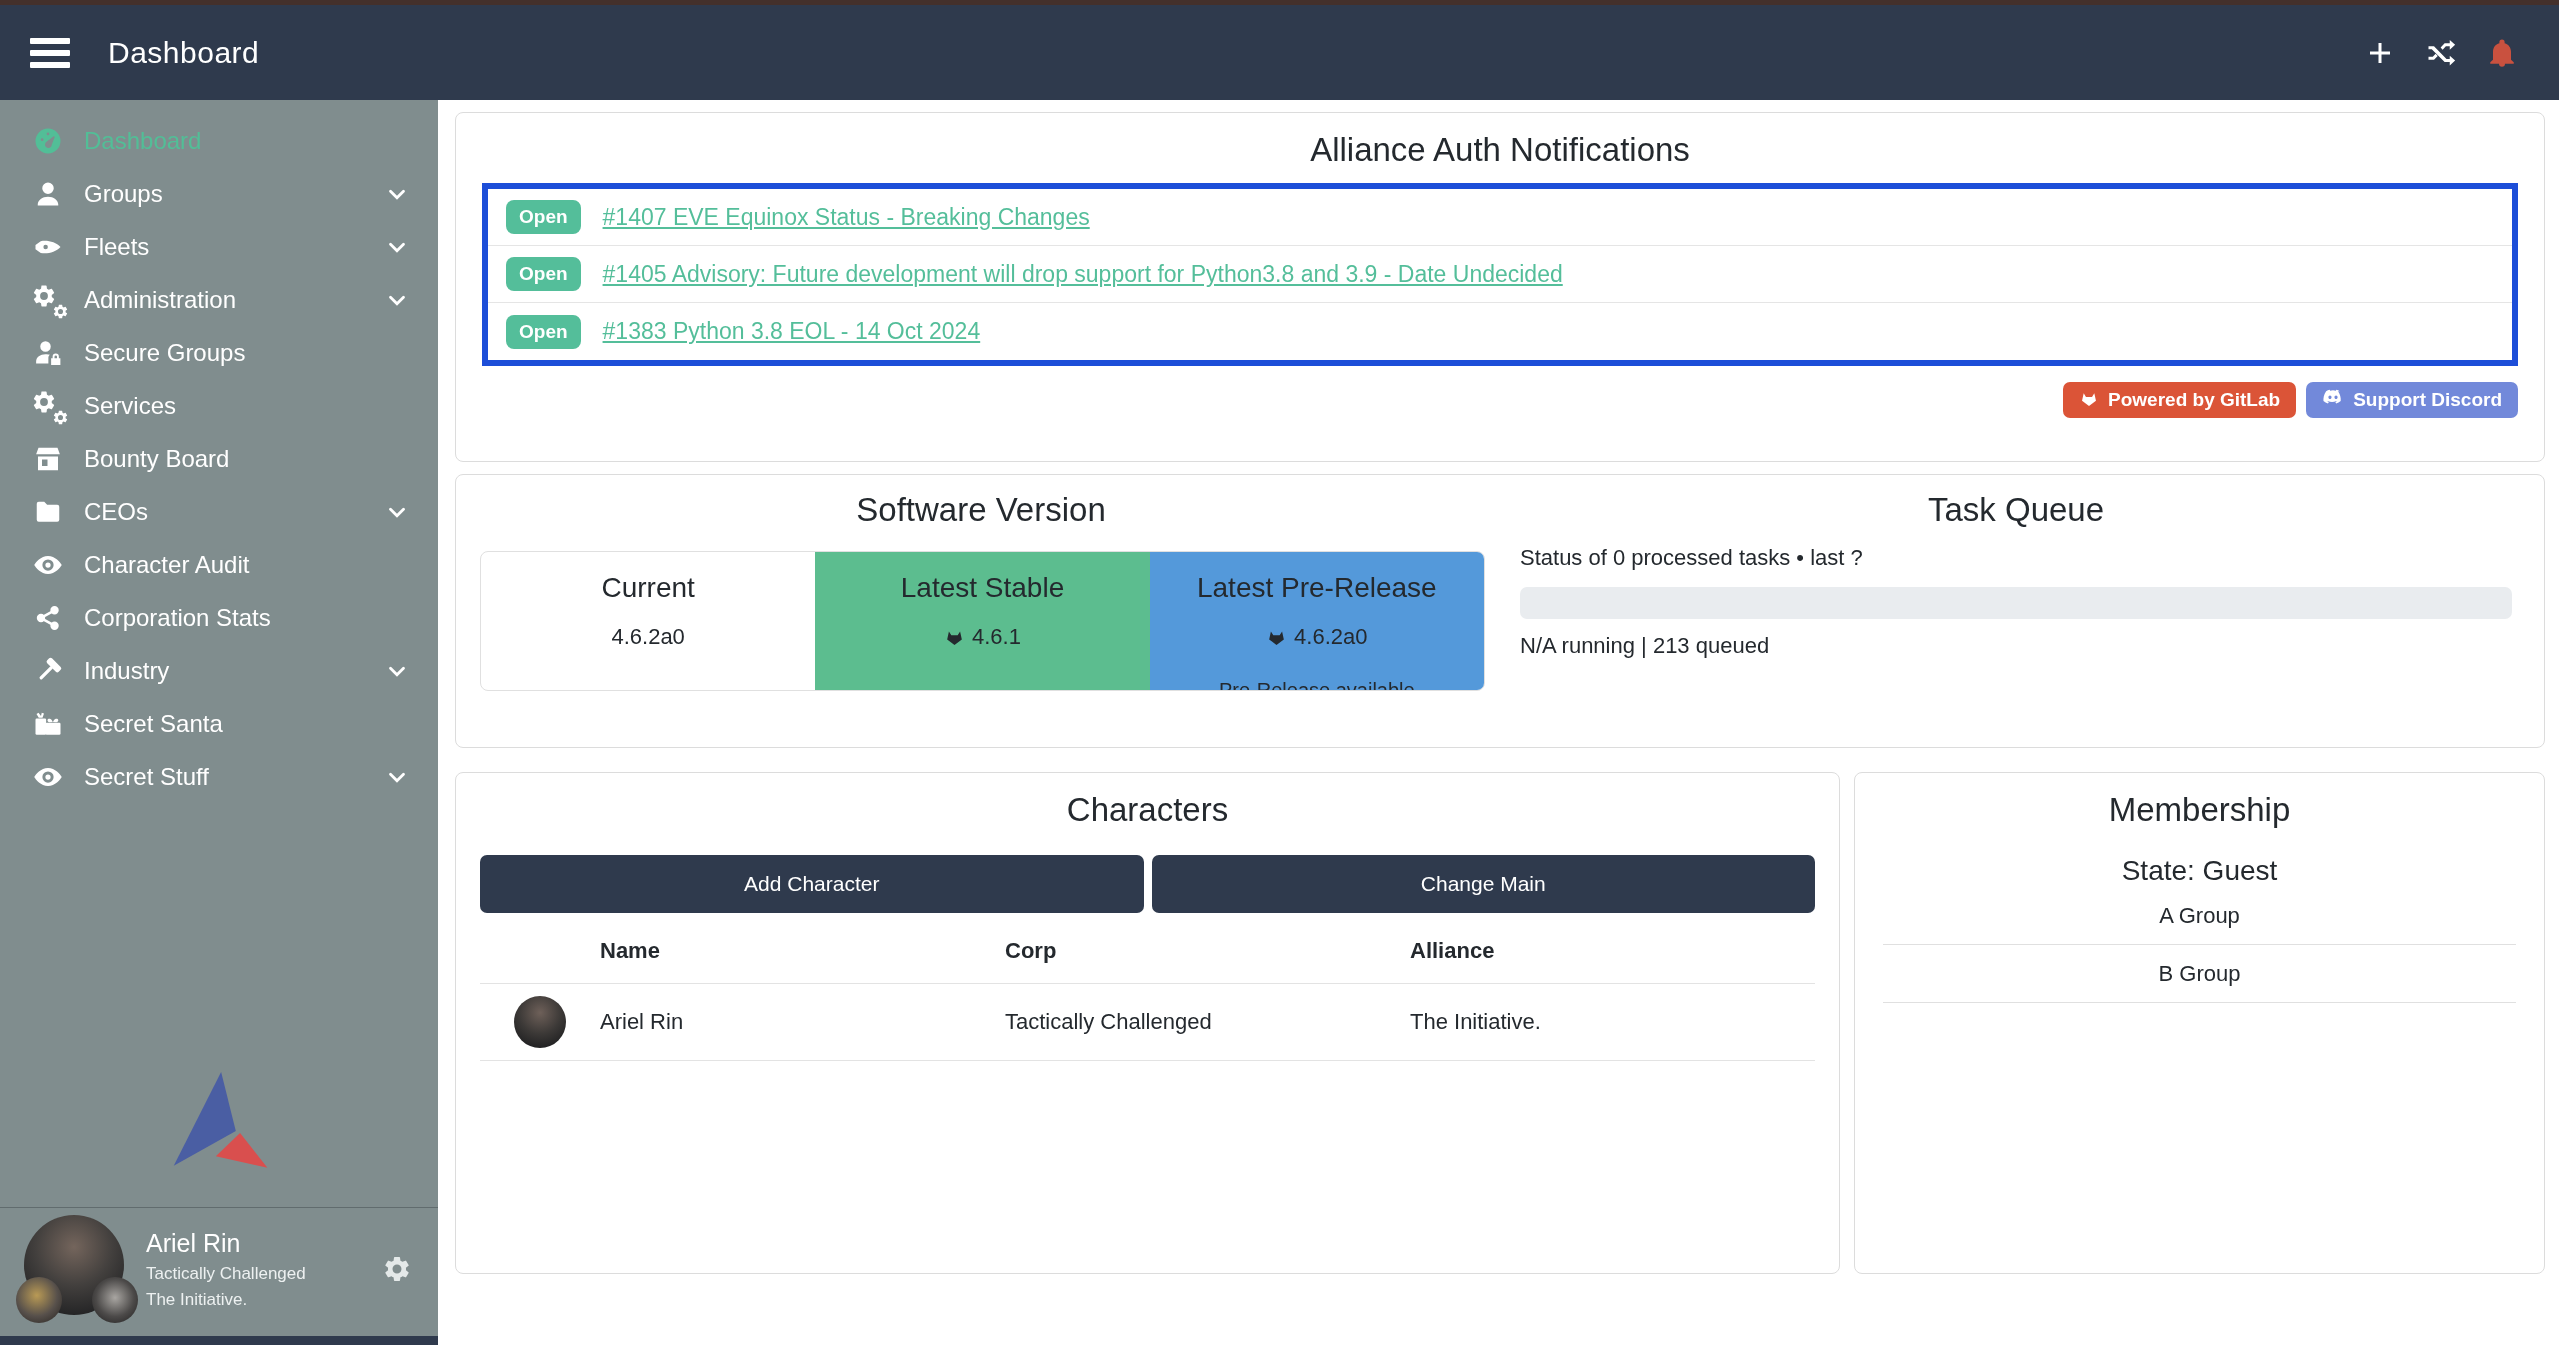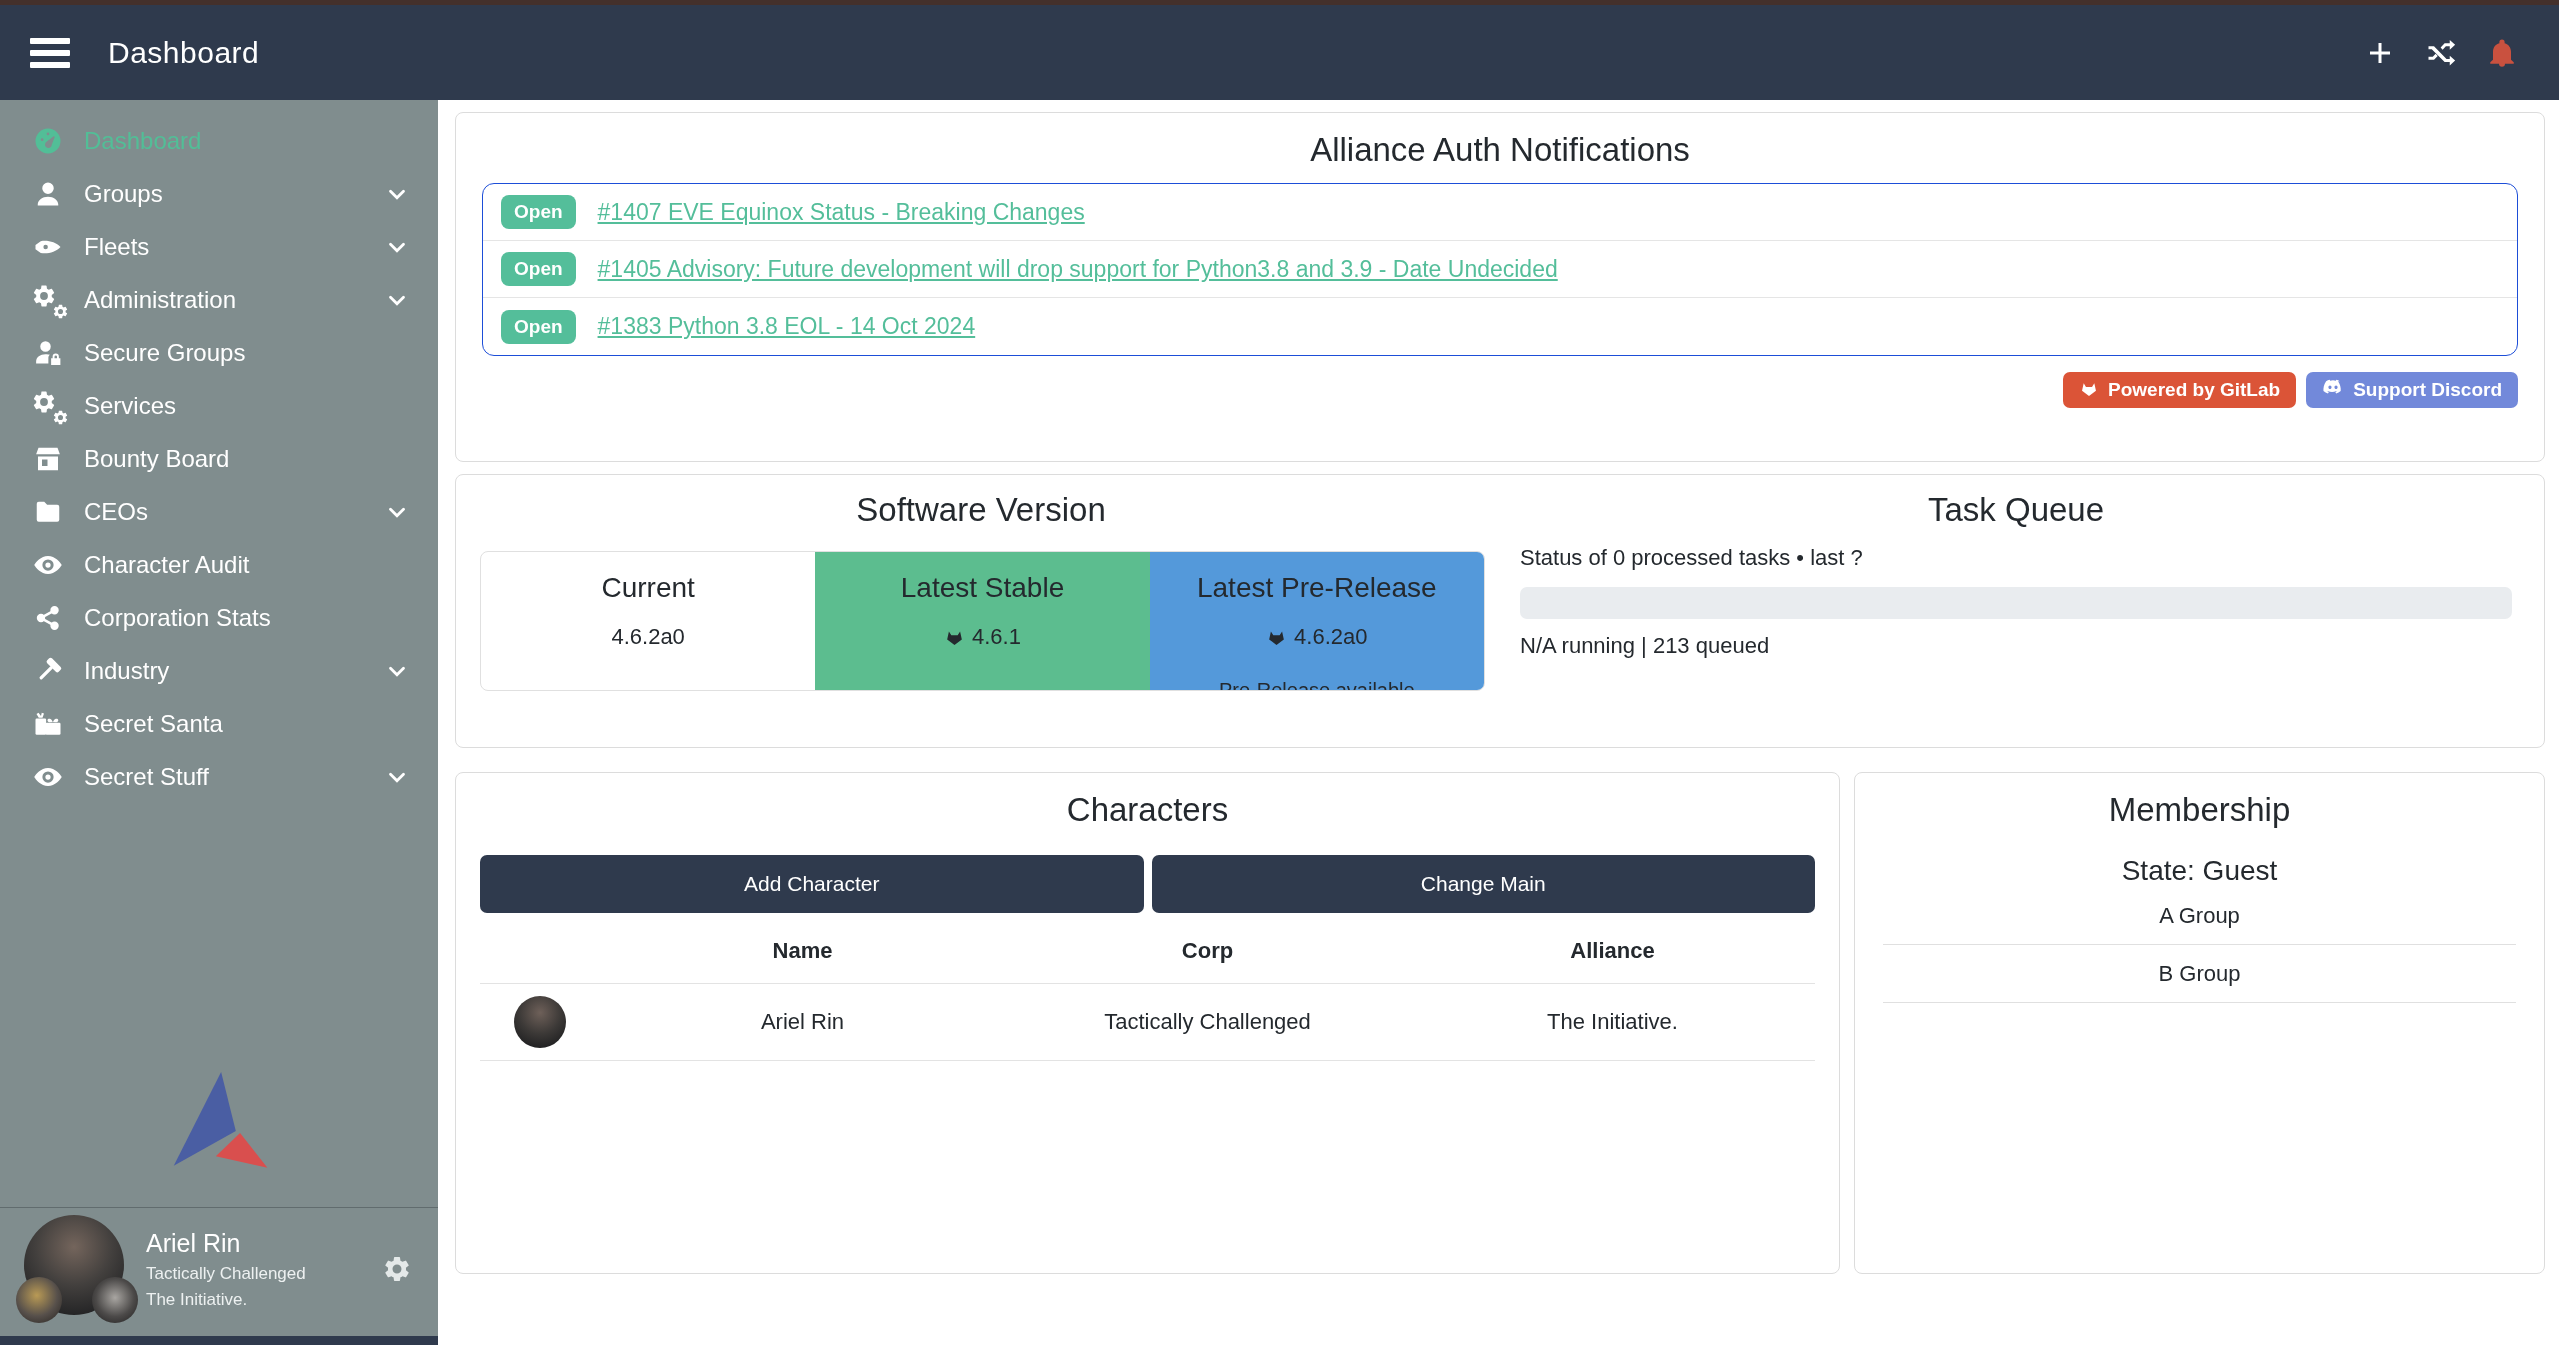--- a/index.html
+++ b/index.html
@@ -47,21 +47,21 @@
   .side-bottom-strip { height:9px; background:#2F3A4D; }
 
   
   .main { position:absolute; top:100px; left:438px; right:0; bottom:0; background:#fff;
           padding:12px 14px 0 17px; overflow:hidden; }
   .card { border:1px solid #DCDCDC; border-radius:8px; background:#fff; }
   .card-title { text-align:center; font-size:33px; font-weight:500; color:#24292E; }
 
   
   .card-notif { width:2090px; height:350px; padding:18px 26px 0 26px; margin-bottom:12px; }
-  .notif-box { border:1px solid #1d4ed8; border-radius:12px; margin-top:14px; overflow:hidden; }
+  .notif-box { border:6px solid #1d4ed8; border-radius:0; margin-top:14px; overflow:hidden; }
   .notif-row { display:flex; align-items:center; height:57px; padding:0 18px; border-bottom:1px solid #E5E5E5; }
   .notif-row:last-child { border-bottom:none; }
   .open-badge { background:#54BE9A; color:#fff; font-size:19px; font-weight:700;
                 padding:6px 13px; border-radius:8px; flex:0 0 auto; }
   .notif-link { color:#54BE9A; font-size:23px; text-decoration:underline; margin-left:22px; cursor:pointer; }
   .notif-footer { display:flex; justify-content:flex-end; gap:10px; margin-top:16px; }
   .pill { color:#fff; font-size:19px; font-weight:700; padding:7px 16px; border-radius:7px;
           display:flex; align-items:flex-start; gap:9px; cursor:pointer; }
   .pill.gitlab { background:#DB5437; }
   .pill.discord { background:#7289DA; }
@@ -87,21 +87,21 @@
   .bottom-row { display:flex; gap:14px; }
   .card-chars { width:1385px; height:502px; padding:18px 24px 0 24px; }
   .btn-row { display:flex; gap:8px; margin-top:26px; }
   .navy-btn { flex:1; height:58px; background:#2F3A4D; color:#fff; font-size:21px; border:none;
               border-radius:7px; cursor:pointer; font-family:inherit; }
   .char-table { margin-top:6px; }
   .t-row { display:flex; align-items:center; }
   .t-head { height:64px; font-weight:700; font-size:22px; color:#24292E; }
   .t-data { height:78px; border-top:1px solid #E3E3E3; border-bottom:1px solid #E3E3E3; font-size:22px; color:#24292E; }
   .t-col-avatar { width:120px; display:flex; justify-content:center; }
-  .t-col { flex:1; text-align:center; }
+  .t-col { flex:1; }
   .char-avatar { width:52px; height:52px; border-radius:50%;
                  background:radial-gradient(circle at 50% 32%, #6e6059 0%, #3c3937 48%, #121417 100%); }
 
   .card-membership { flex:1; height:502px; padding:18px 24px 0 24px; }
   .mem-state { text-align:center; font-size:28px; color:#24292E; margin-top:26px; }
   .mem-group { text-align:center; font-size:22px; color:#24292E; height:58px; line-height:58px;
                border-bottom:1px solid #E0E0E0; margin:0 4px; }
   .mem-group:first-of-type { margin-top:16px; }
 </style>
 </head>

